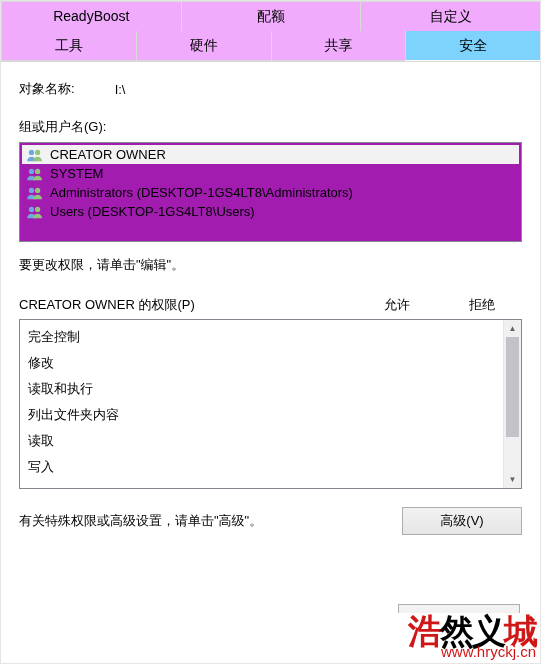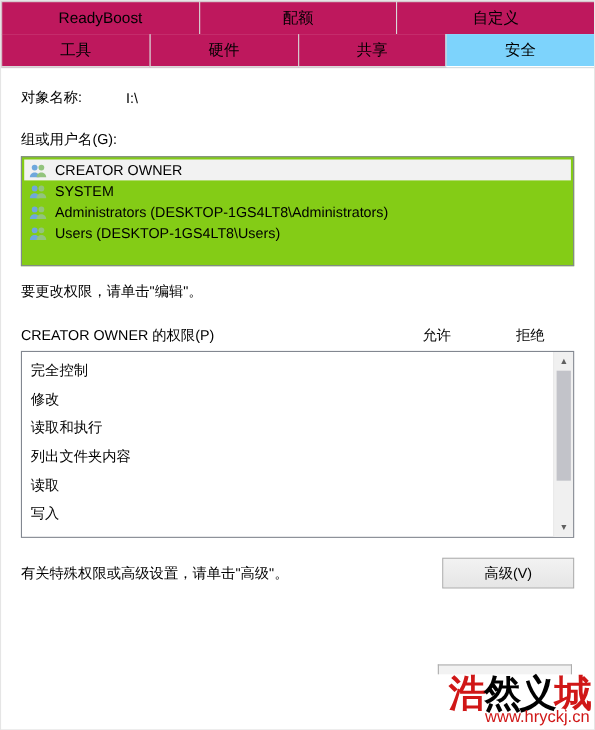--- a/index.html
+++ b/index.html
@@ -29,21 +29,21 @@
   }
   .tab-row.top {
     border-bottom: none;
   }
   .tab {
     flex: 1;
     text-align: center;
     padding: 6px 0 5px;
     border: 1px solid #d9d9d9;
     border-bottom: none;
-    background: #be185d;
+    background: #f0abfc;
     margin-right: -1px;
     font-size: 14px;
     color: #000;
     cursor: default;
   }
   .tab-row.top .tab {
     border-top: 1px solid #d9d9d9;
   }
   .tab-row.bottom {
     border-bottom: 1px solid #d9d9d9;
@@ -72,21 +72,21 @@
   .label {
     margin-right: 40px;
   }
   .value {}
   .section-label {
     margin-bottom: 6px;
   }
   
   .listbox {
     border: 1px solid #828790;
-    background: #84cc16;
+    background: #a21caf;
     padding: 2px 2px 20px 2px;
     margin-bottom: 14px;
   }
   .list-item {
     display: flex;
     align-items: center;
     padding: 2px 4px;
     gap: 6px;
   }
   .list-item.selected {

